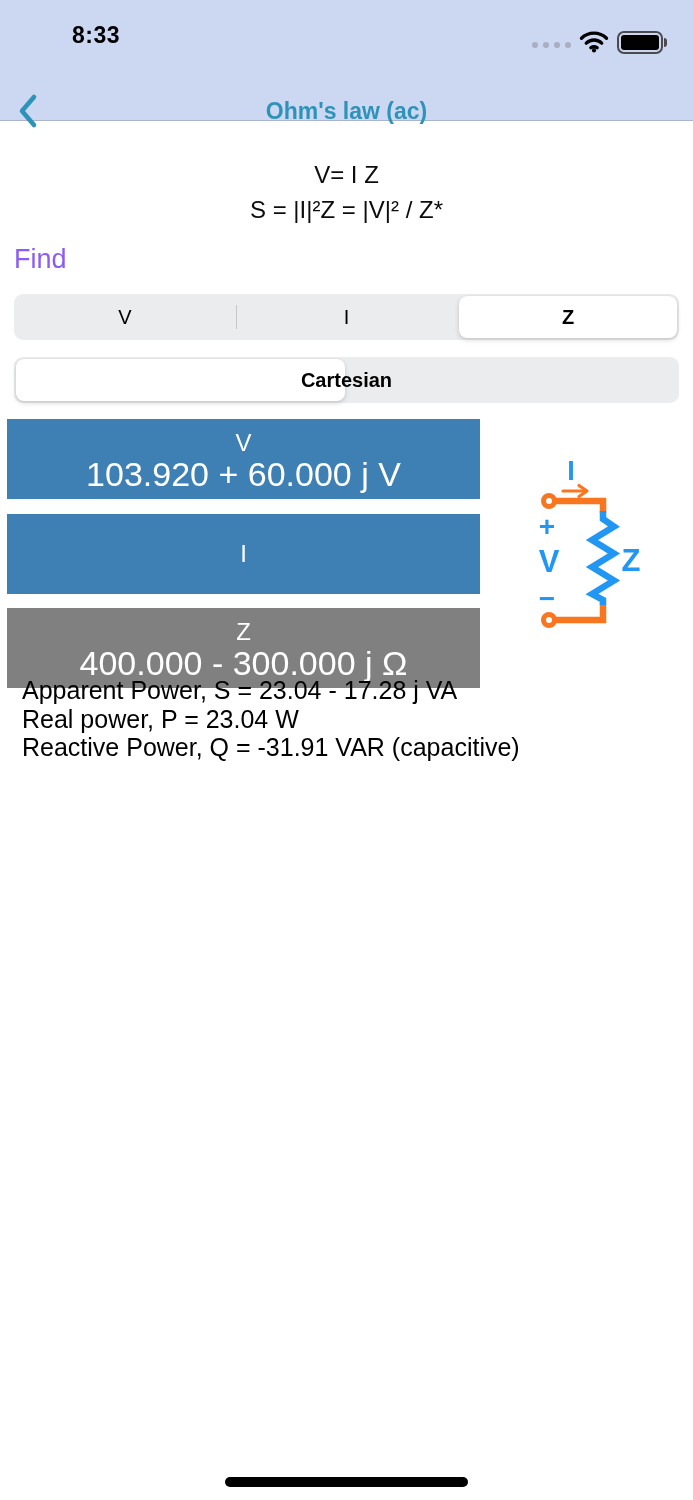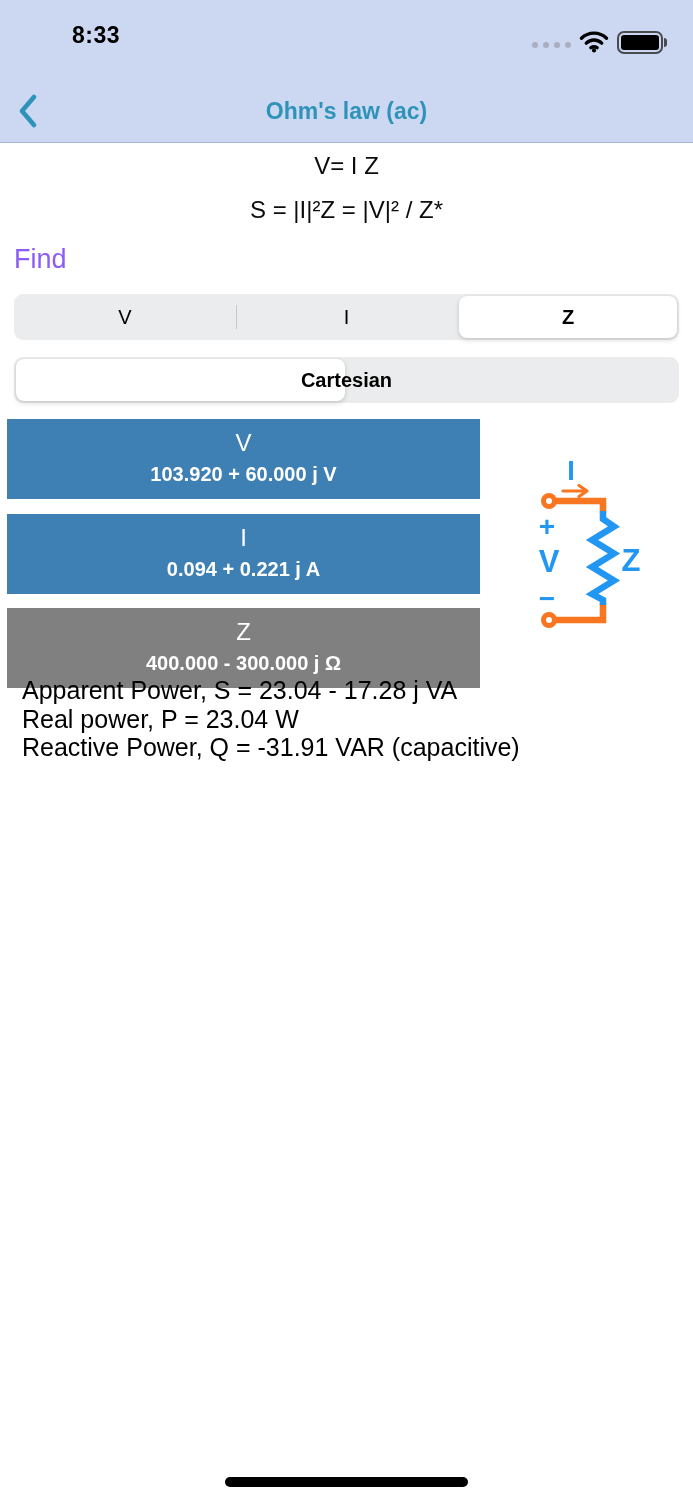--- a/index.html
+++ b/index.html
@@ -6,21 +6,21 @@
   html,body { background:#fff; }
   .screen {
     position:relative; width:693px; height:1500px;
     background:#ffffff; overflow:hidden;
     font-family:"Liberation Sans", sans-serif;
     -webkit-font-smoothing:antialiased;
   }
 
   
   .header {
-    position:absolute; top:0; left:0; right:0; height:143px;
+    position:absolute; top:0; left:0; right:0; height:121px;
     background:#ccd7f2;
     border-bottom:1px solid rgba(80,90,120,0.28);
   }
   .time {
     position:absolute; left:72px; top:22px;
     font-size:23px; font-weight:700; color:#000; letter-spacing:.5px;
   }
   .status-cluster {
     position:absolute; right:26px; top:28px;
     display:flex; align-items:center; gap:8px; height:26px;
@@ -41,21 +41,21 @@
   .back-btn {
     position:absolute; left:14px; top:92px; width:28px; height:40px;
     background:none; border:none; cursor:pointer; padding:0;
   }
   .nav-title {
     position:absolute; left:0; right:0; top:98px; text-align:center;
     font-size:23px; font-weight:700; color:#2e93b8;
   }
 
   
-  .formula-line1 { position:absolute; top:152px; left:0; right:0; text-align:center; font-size:24px; color:#0c0c0c; }
+  .formula-line1 { position:absolute; top:161px; left:0; right:0; text-align:center; font-size:24px; color:#0c0c0c; }
   .formula-line2 { position:absolute; top:196px; left:0; right:0; text-align:center; font-size:24px; color:#0c0c0c; }
 
   .find-label { position:absolute; top:244px; left:14px; font-size:27px; color:#8b5cf6; }
 
   
   .seg {
     position:absolute; left:14px; width:665px; height:46px;
     background:#ebecee; border-radius:9px;
   }
   .seg-find   { top:294px; }
@@ -83,21 +83,21 @@
     display:flex; flex-direction:column; align-items:center; justify-content:center;
     color:#fff; cursor:pointer; border:none;
     font-family:"Liberation Sans", sans-serif;
   }
   .card-blue { background:#3e7fb4; }
   .card-gray { background:#808080; }
   .card-v { top:419px; }
   .card-i { top:514px; }
   .card-z { top:608px; }
   .card .q-name  { font-size:24px; line-height:30px; }
-  .card .q-value { font-size:20px; line-height:33px;font-weight:bold; }
+  .card .q-value { font-size:34px; line-height:33px; }
 
   
   .circuit { position:absolute; left:518px; top:438px; }
 
   
   .results { position:absolute; left:22px; top:676px; font-size:25px; line-height:28.5px; color:#000; }
 
   
   .home-indicator {
     position:absolute; left:225px; top:1477px; width:243px; height:10px;
@@ -162,21 +162,20 @@
       <div class="opt selected">Cartesian</div>
     </div>
   </div>
 
   <button class="card card-blue card-v">
     <span class="q-name">V</span>
     <span class="q-value">103.920 + 60.000 j V</span>
   </button>
   <button class="card card-blue card-i">
     <span class="q-name">I</span>
-    <span class="q-value">0.094 + 0.221 j A</span>
   </button>
   <button class="card card-gray card-z">
     <span class="q-name">Z</span>
     <span class="q-value">400.000 - 300.000 j Ω</span>
   </button>
 
   <svg class="circuit" width="160" height="200" viewBox="0 0 160 200">
 
     <text x="53" y="42" text-anchor="middle" font-size="27" font-weight="bold" fill="#2196f3" font-family="Liberation Sans, sans-serif">I</text>
     <g>

